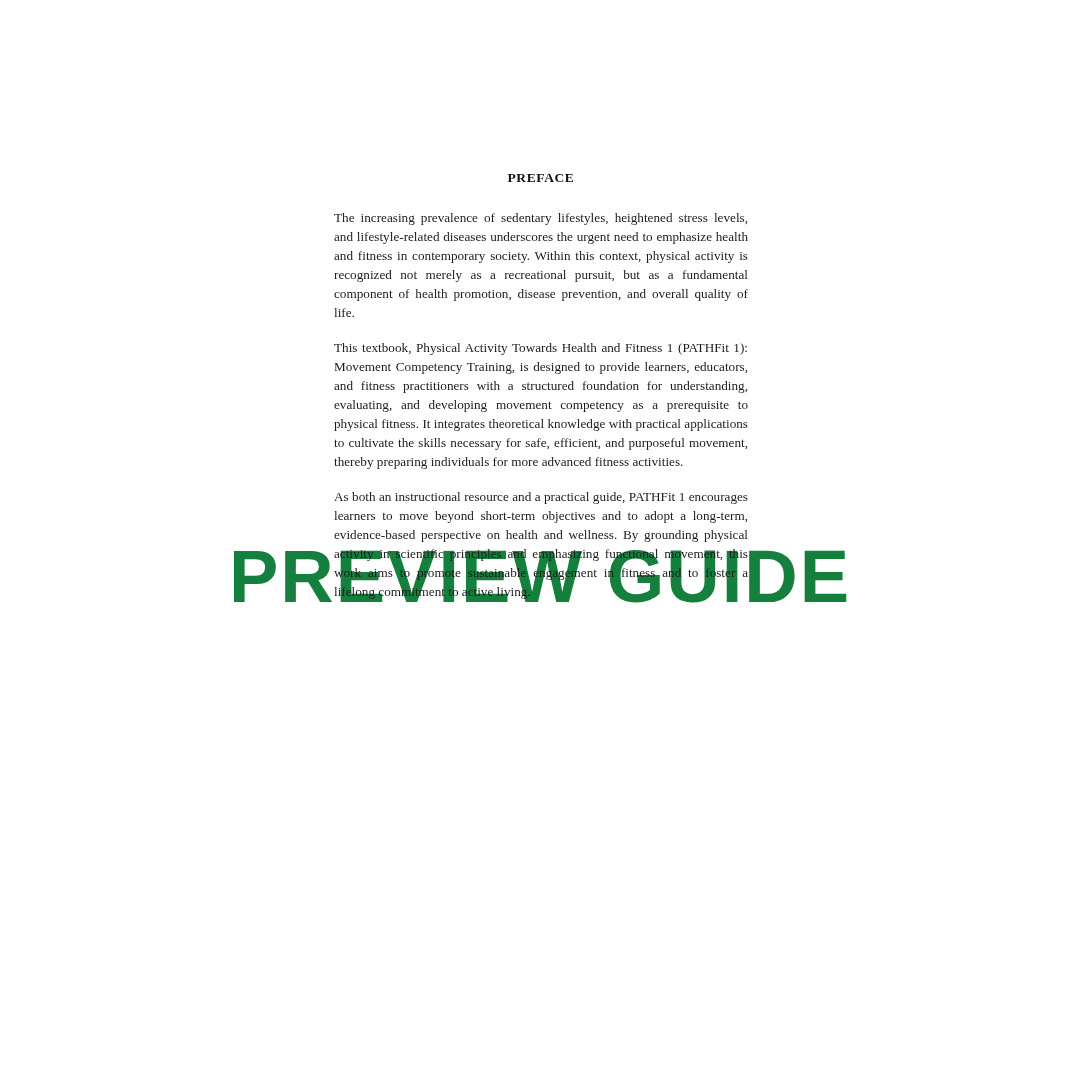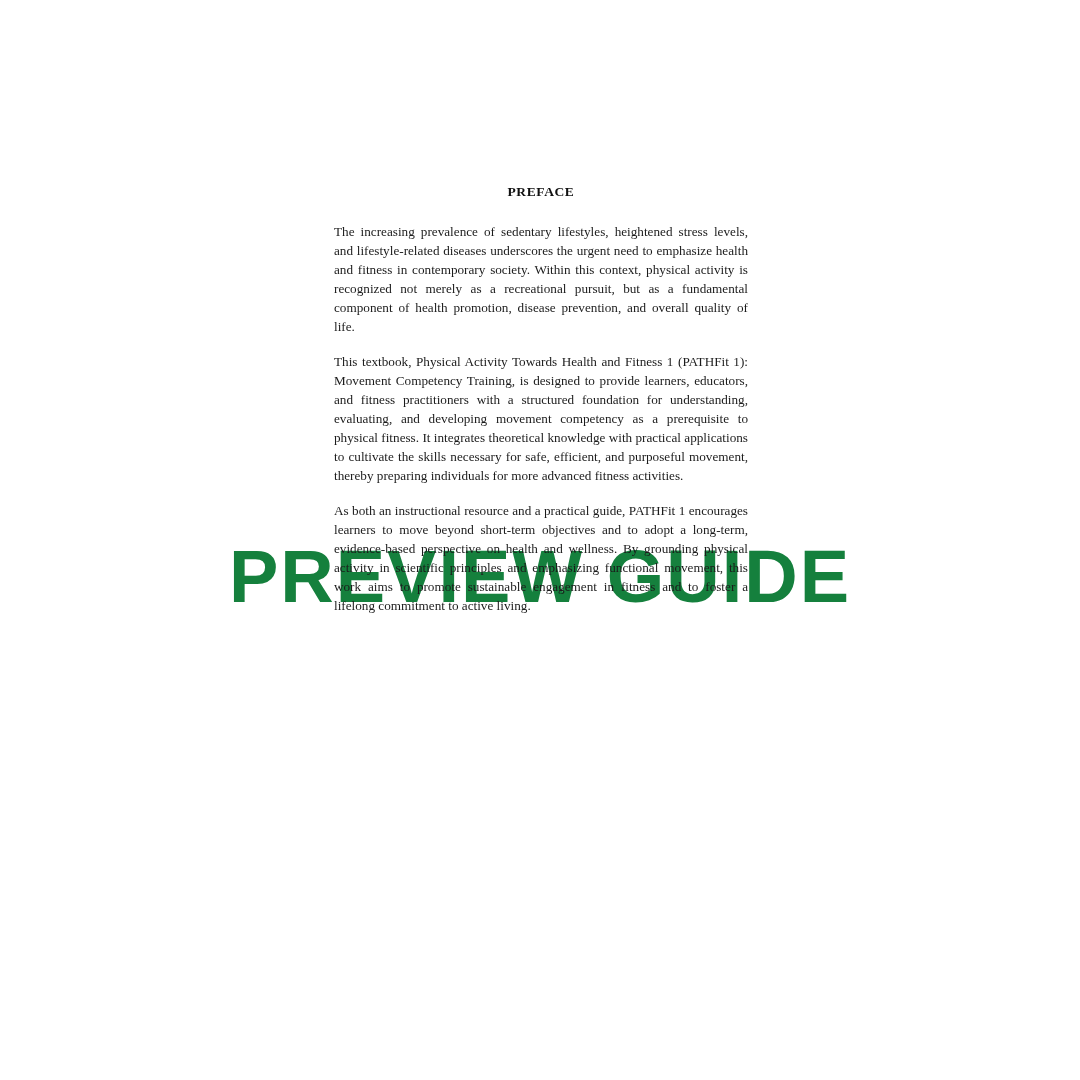--- a/index.html
+++ b/index.html
@@ -30,21 +30,21 @@
     left: 334px;
     top: 170px;
     width: 414px;
   }
 
   .doc-title {
     font-size: 13.5px;
     font-weight: bold;
     letter-spacing: 0.6px;
     text-align: center;
-    margin: 14px 0 22px 0;
+    margin: 0 0 22px 0;
     color: #111111;
   }
 
   .para {
     font-size: 13.2px;
     line-height: 19px;
     text-align: justify;
     text-justify: inter-word;
     margin: 0 0 16px 0;
     color: #1b1b1b;

